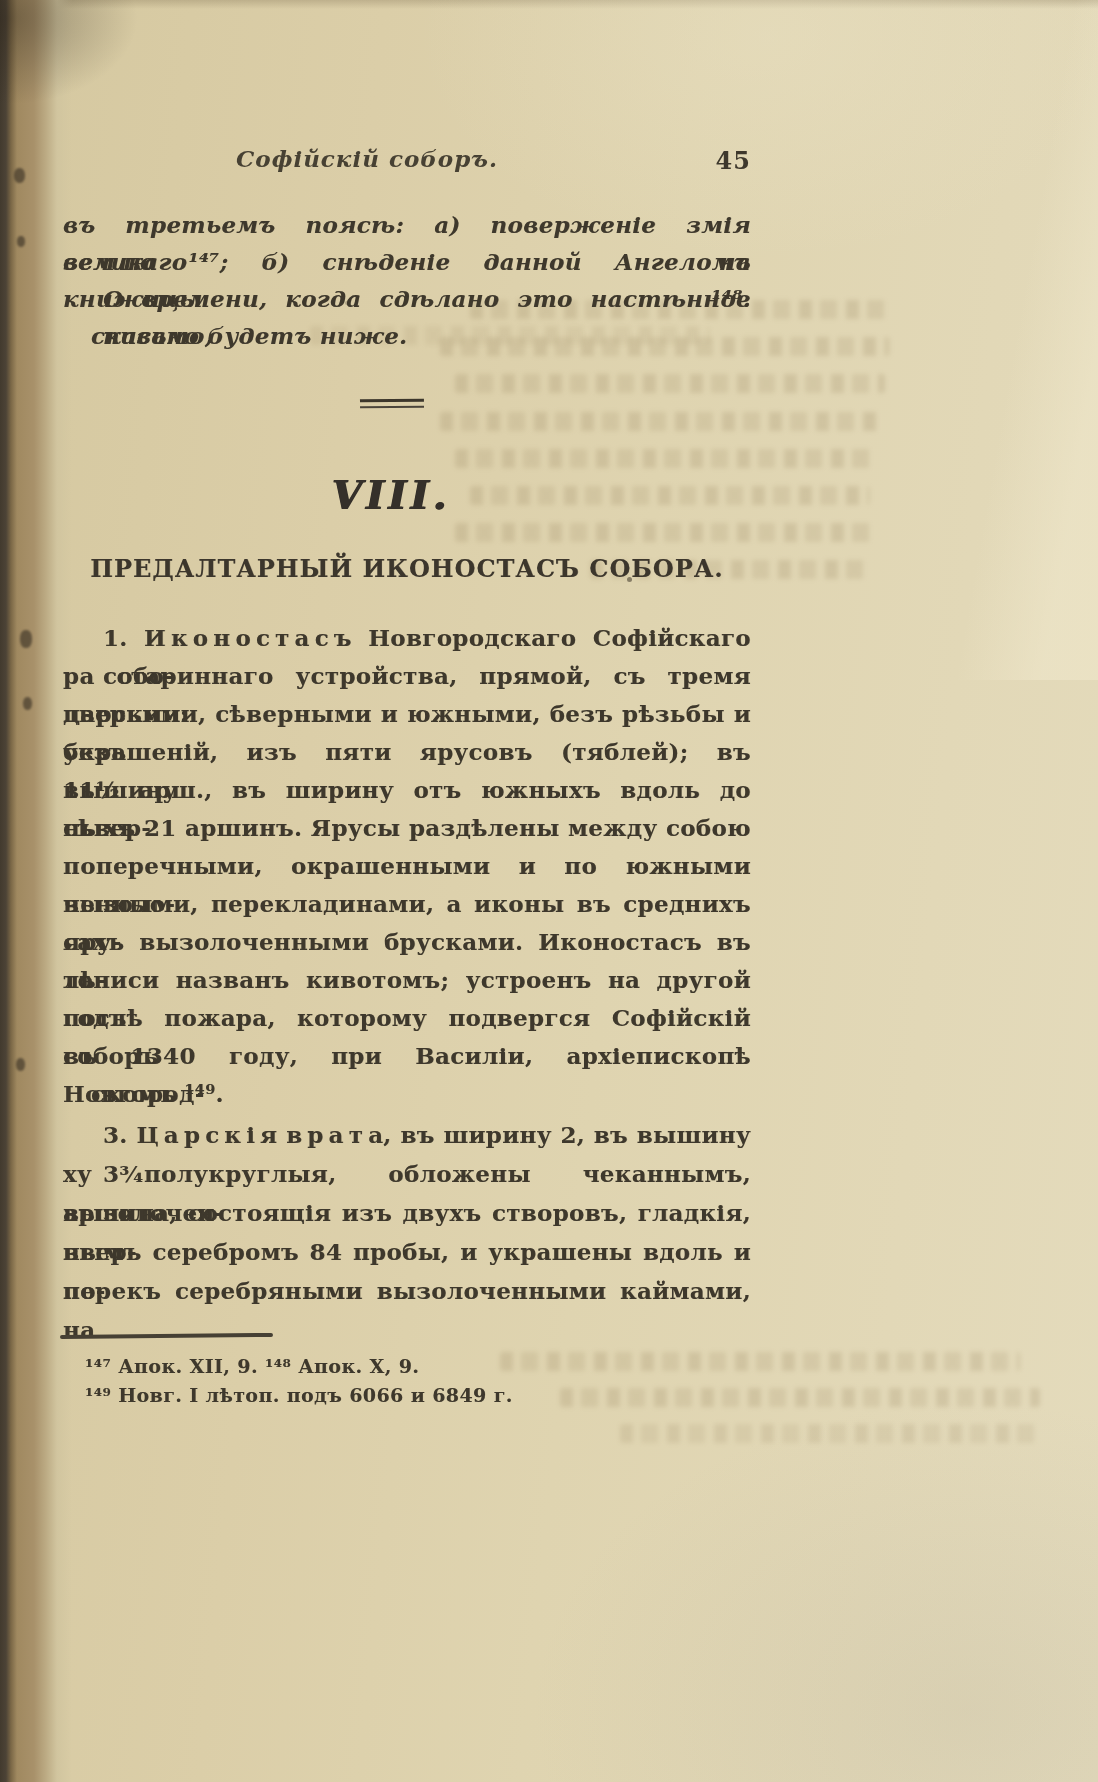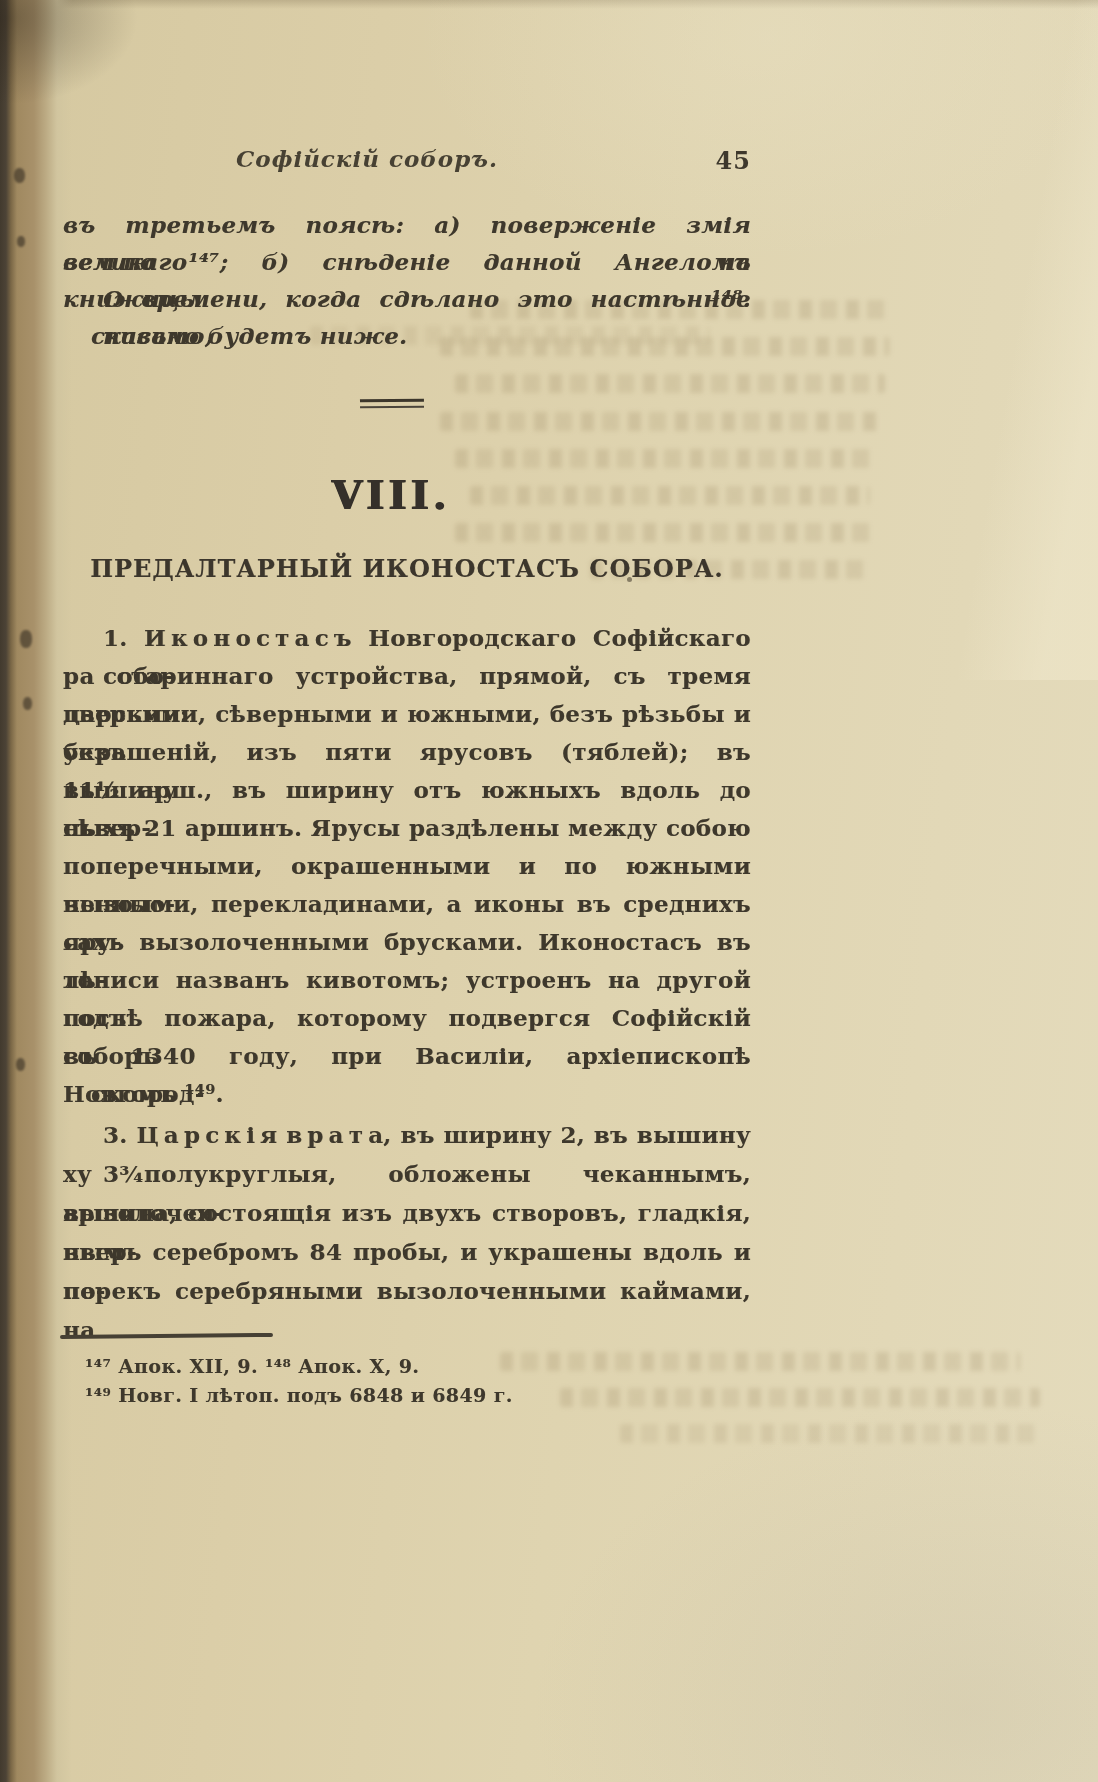--- a/index.html
+++ b/index.html
@@ -68,20 +68,21 @@
 
   .divider {
     position:absolute; left:360px; top:399px; width:64px; height:4px;
     border-top:3.5px solid #3c362b; border-bottom:2px solid #4a443a; transform:rotate(-.5deg);
   }
   .section-num {
     position:absolute; left:63px; top:472px; width:688px; text-align:center;
     transform:translateX(-16px);
     font-weight:bold; font-size:39px; line-height:46px; letter-spacing:4px; color:#35302a;
     text-shadow:1.1px 0 0 currentColor, -.5px 0 0 currentColor;
+    font-style:italic;
   }
   .section-title {
     position:absolute; left:63px; top:551px; width:688px; text-align:center;
     font-weight:bold; font-size:24px; line-height:36px; letter-spacing:1px; color:#3c362c;
     text-shadow:.4px .4px .6px rgba(62,56,44,.4);
   }
   .footnote-rule {
     position:absolute; left:60px; top:1334px; width:213px; height:3.5px;
     background:#464034; transform:rotate(-.6deg); border-radius:2px;
   }
@@ -156,16 +157,16 @@
       <div class="line" style="padding-left: 40px;">3. Ц а р с к і я в р а т а, въ ширину 2, въ вышину 3¾</div>
       <div class="line">ху полукруглыя, обложены чеканнымъ, вызолочен-</div>
       <div class="line">аршина, состоящія изъ двухъ створовъ, гладкія, ввер-</div>
       <div class="line">нымъ серебромъ 84 пробы, и украшены вдоль и по-</div>
       <div class="line">перекъ серебряными вызолоченными каймами, на</div>
     </div>
 
   <div class="footnote-rule"></div>
   <div class="footnotes">
       <div class="line">¹⁴⁷ Апок. XII, 9.   ¹⁴⁸ Апок. X, 9.</div>
-      <div class="line">¹⁴⁹ Новг. I лѣтоп. подъ 6848 и 6849 г.</div>
+      <div class="line">¹⁴⁹ Новг. I лѣтоп. подъ 6066 и 6849 г.</div>
     </div>
 
 </div>
 
 </body></html>

